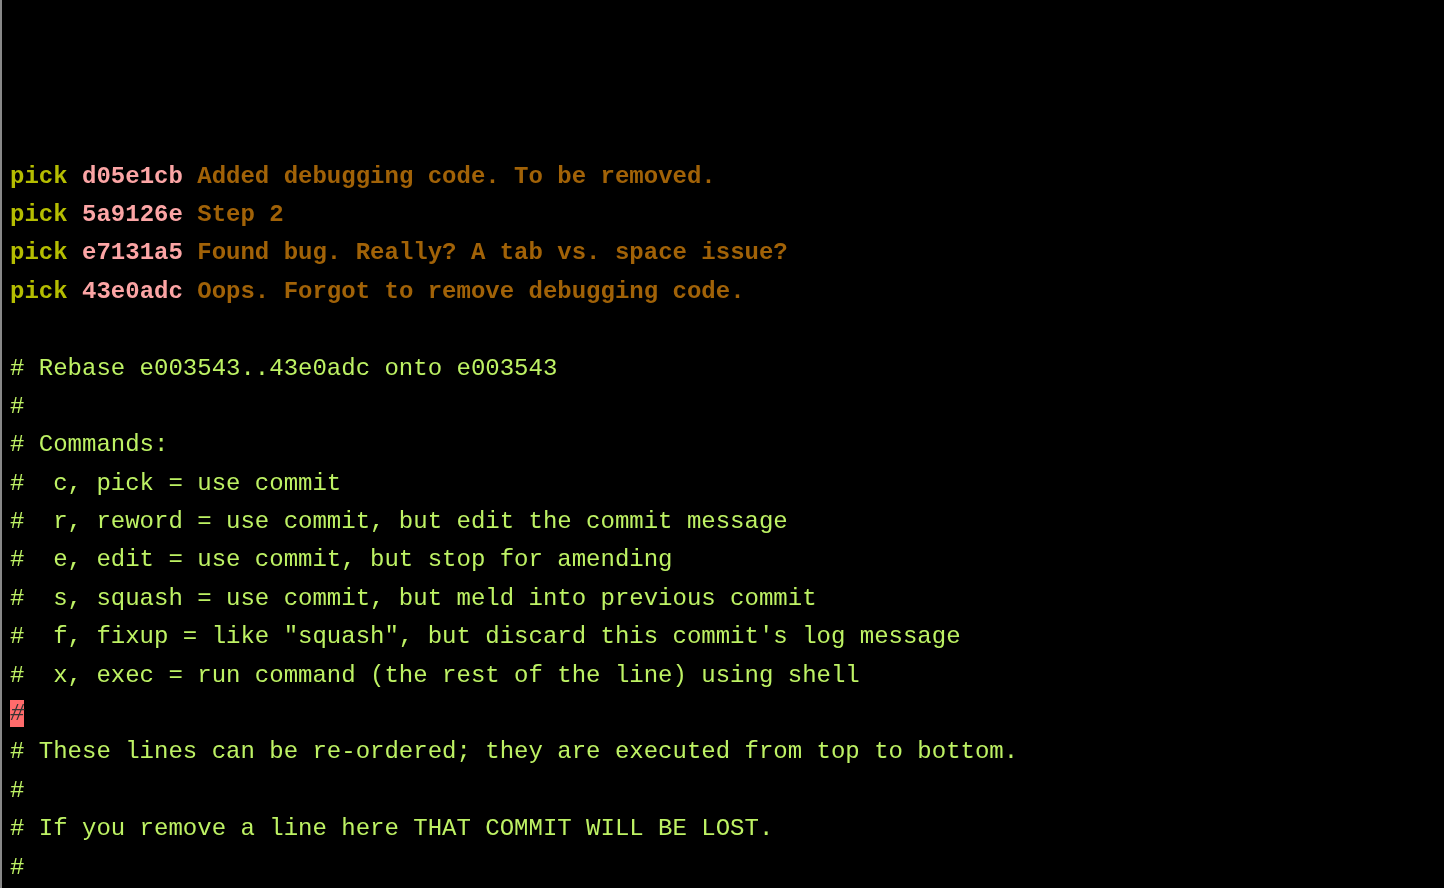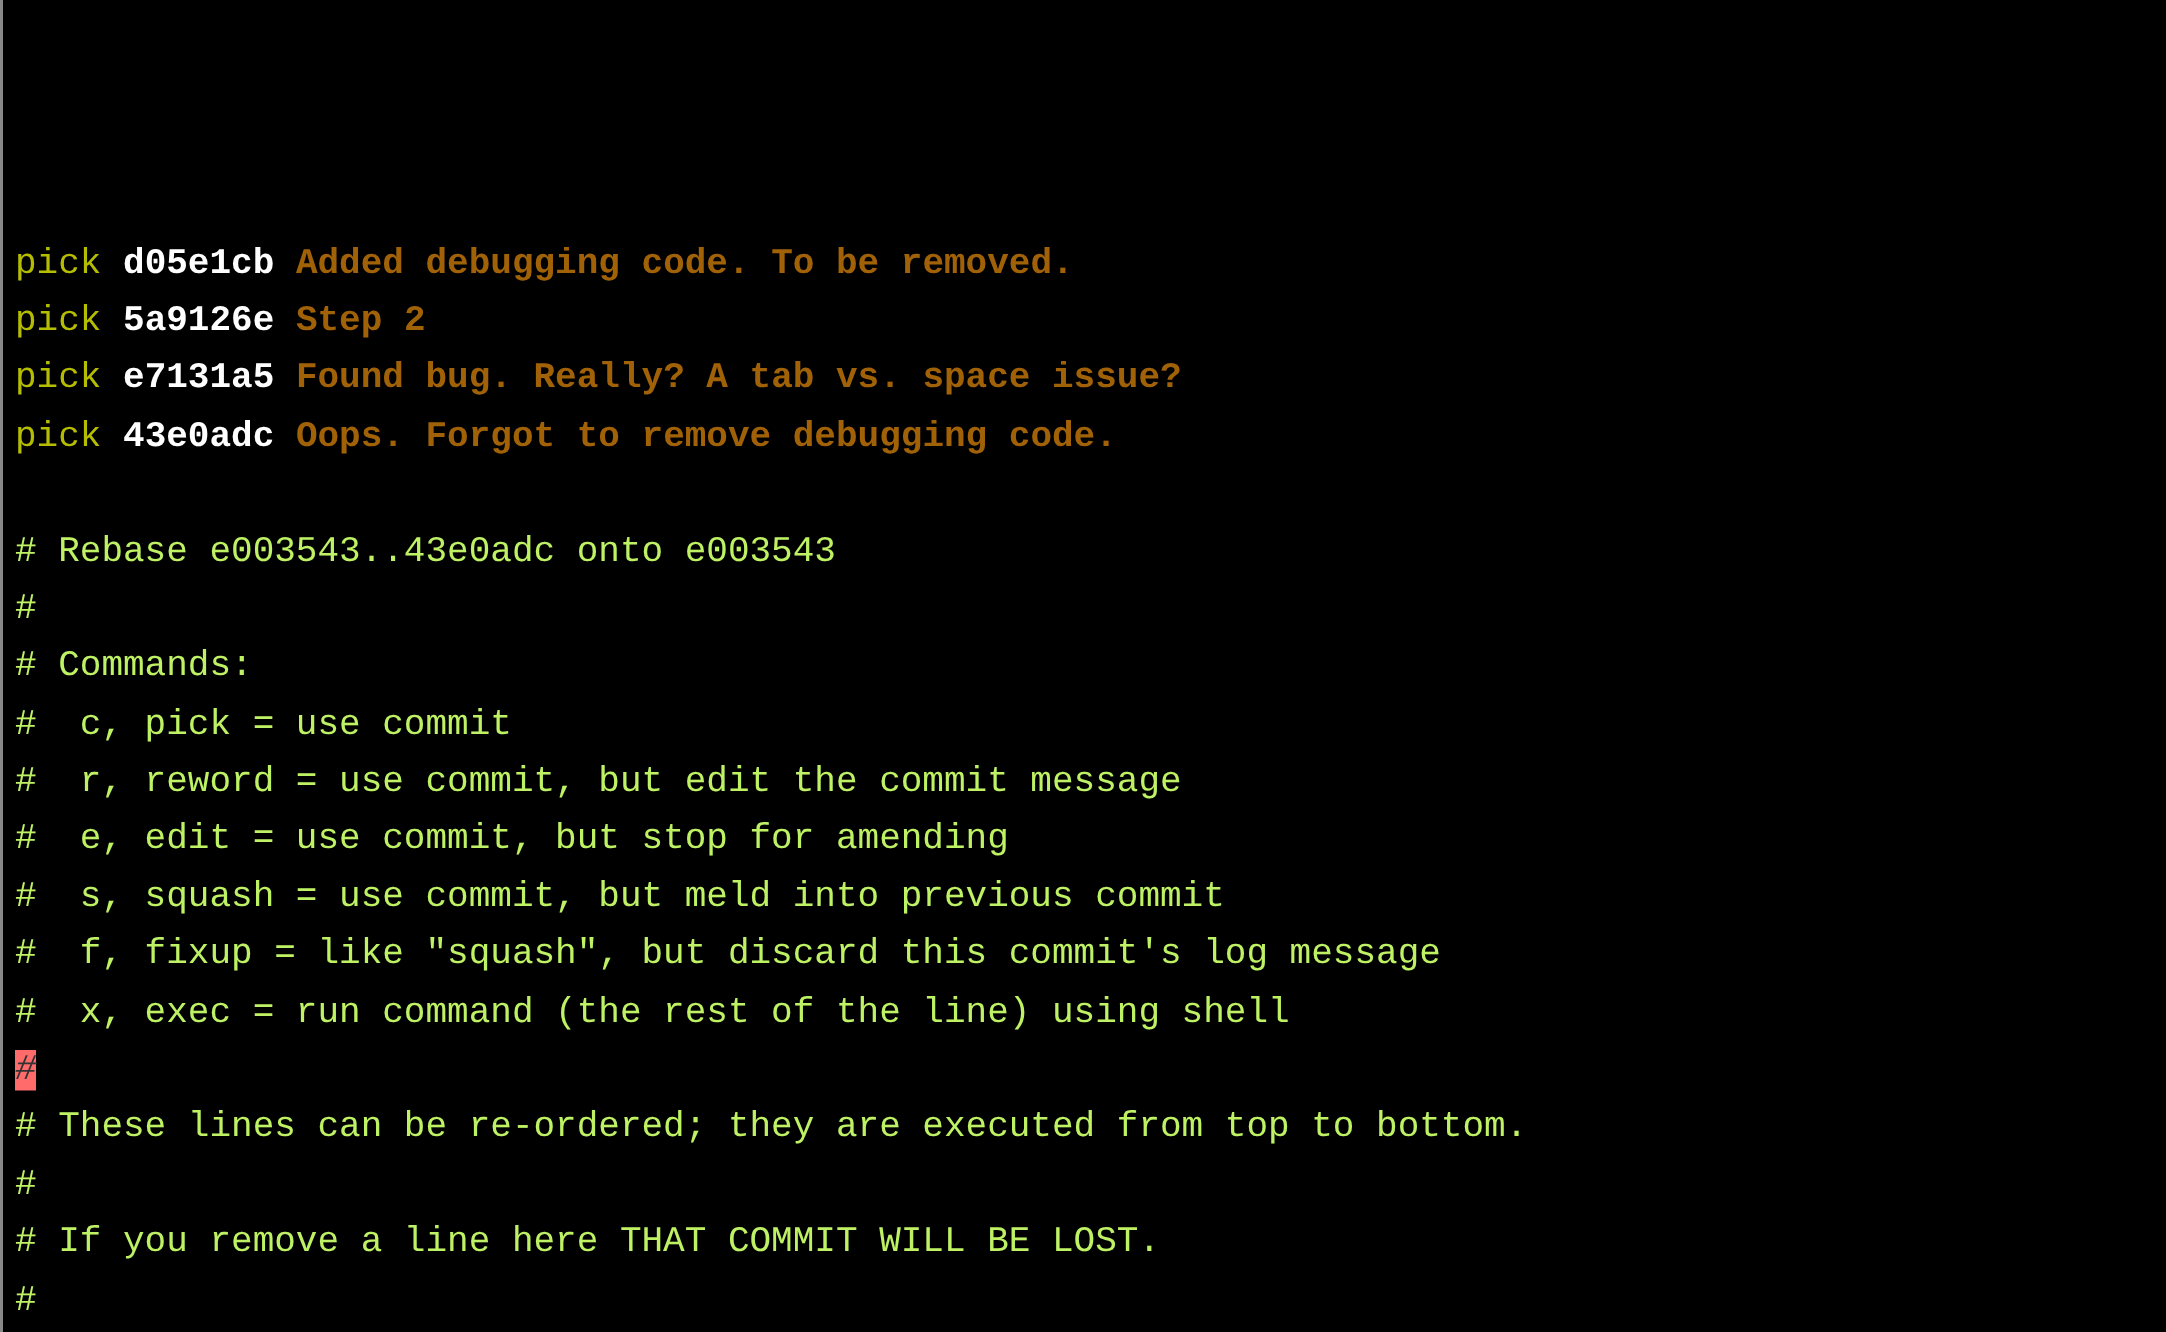--- a/index.html
+++ b/index.html
@@ -18,23 +18,24 @@
       height: 888px;
       border-left: 2px solid #888888;
       white-space: pre;
       overflow: hidden;
     }
     .line {
       display: block;
     }
     .action {
       color: #b5bd00;
+      font-weight: bold;
     }
     .hash {
-      color: #ffffff;
+      color: #fca5a5;
       font-weight: bold;
     }
     .msg {
       color: #a16207;
       font-weight: bold;
     }
     .comment {
       color: #bef264;
     }
     .cursor {

